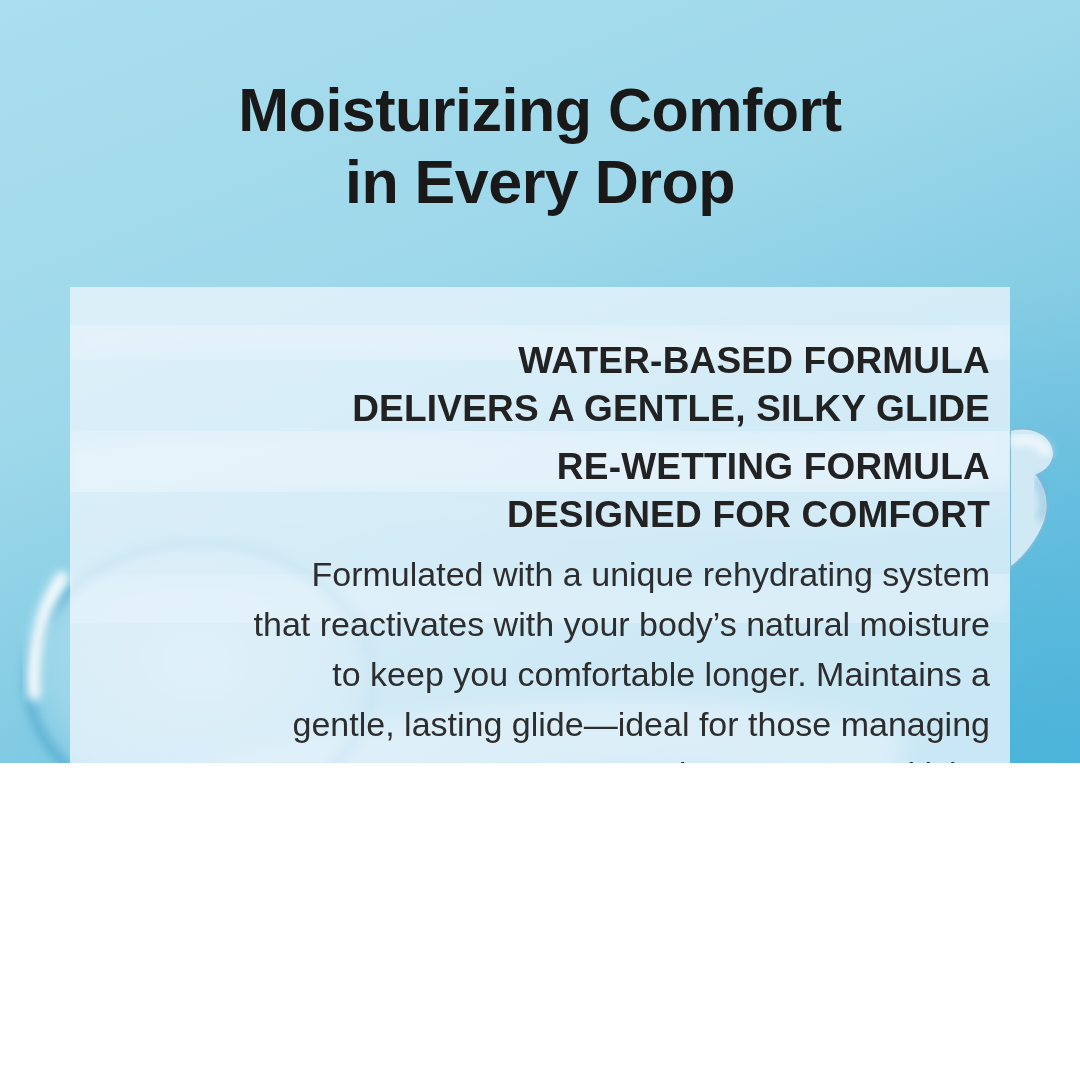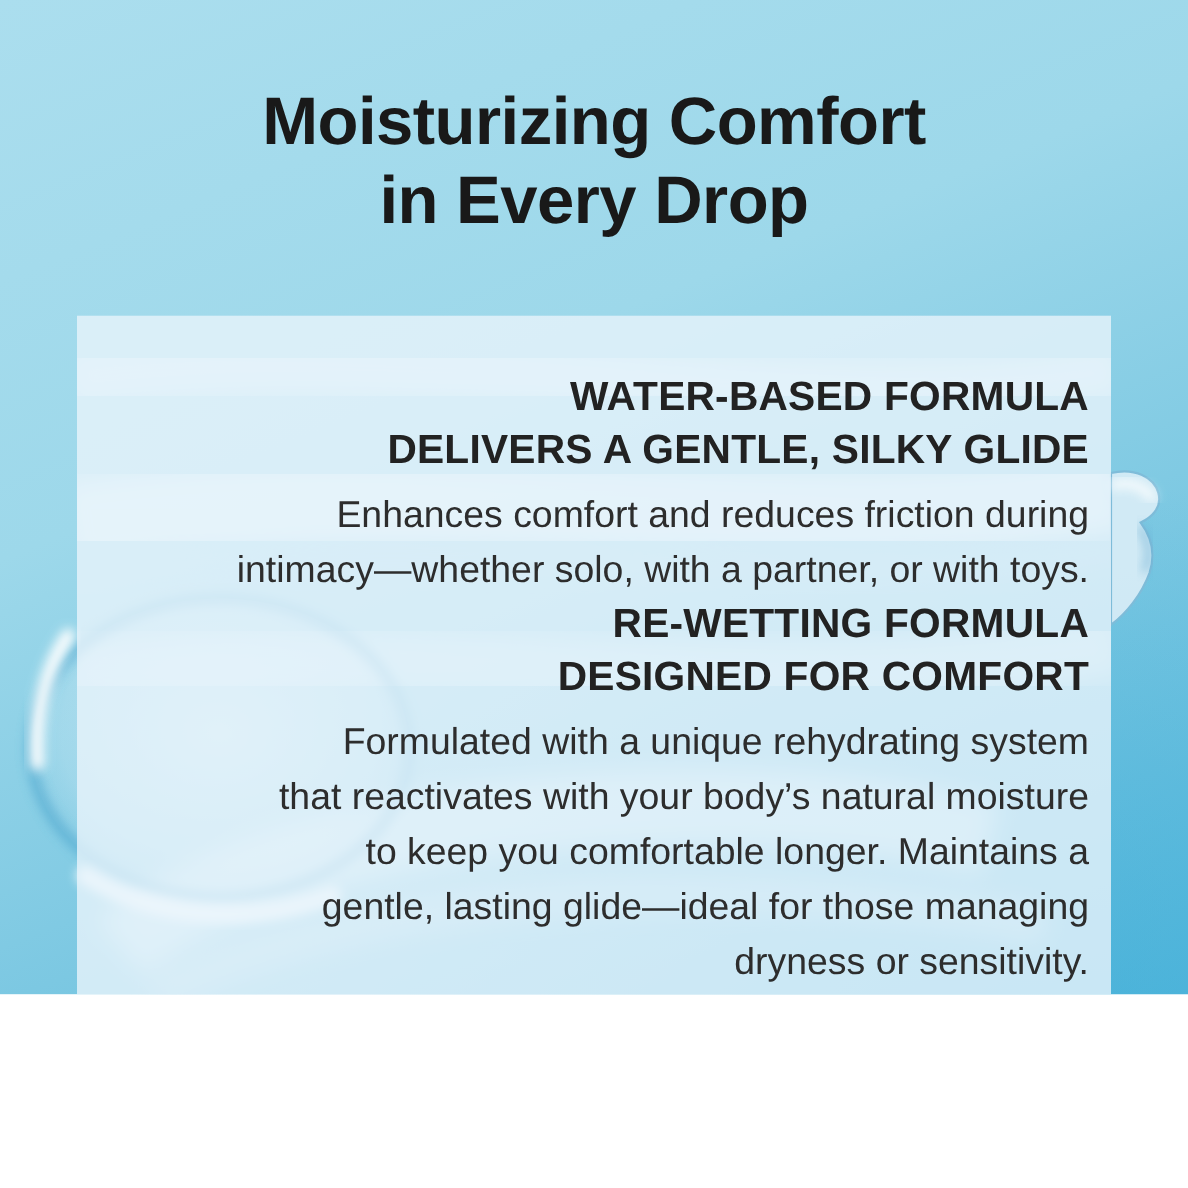--- a/index.html
+++ b/index.html
@@ -1,21 +1,21 @@
 <!DOCTYPE html>
 <html><head>
 <meta charset="utf-8">
 <style>
   html, body { margin: 0; padding: 0; }
   body { font-family: "Liberation Sans", sans-serif; }
 
   .canvas {
     position: relative;
     width: 1080px;
-    height: 904px;
+    height: 763px;
     overflow: hidden;
     background:
       radial-gradient(1200px 900px at 88% 108%, rgba(60,173,215,0.55), rgba(60,173,215,0) 60%),
       linear-gradient(158deg, #abdeee 0%, #9dd8ea 38%, #7cc8e2 68%, #58b8dc 100%);
   }
 
   .bg-art {
     position: absolute;
     left: 0; top: 0;
     width: 1080px; height: 1080px;
@@ -114,22 +114,20 @@
     </g>
   </svg>
 
   <h1 class="title">Moisturizing Comfort
 in Every Drop</h1>
 
   <div class="panel">
     <section class="section">
       <h2 class="section-heading">WATER-BASED FORMULA
 DELIVERS A GENTLE, SILKY GLIDE</h2>
-      <p class="section-body">Enhances comfort and reduces friction during
-intimacy—whether solo, with a partner, or with toys.</p>
     </section>
 
     <section class="section">
       <h2 class="section-heading">RE-WETTING FORMULA
 DESIGNED FOR COMFORT</h2>
       <p class="section-body">Formulated with a unique rehydrating system
 that reactivates with your body’s natural moisture
 to keep you comfortable longer. Maintains a
 gentle, lasting glide—ideal for those managing
 dryness or sensitivity.</p>

